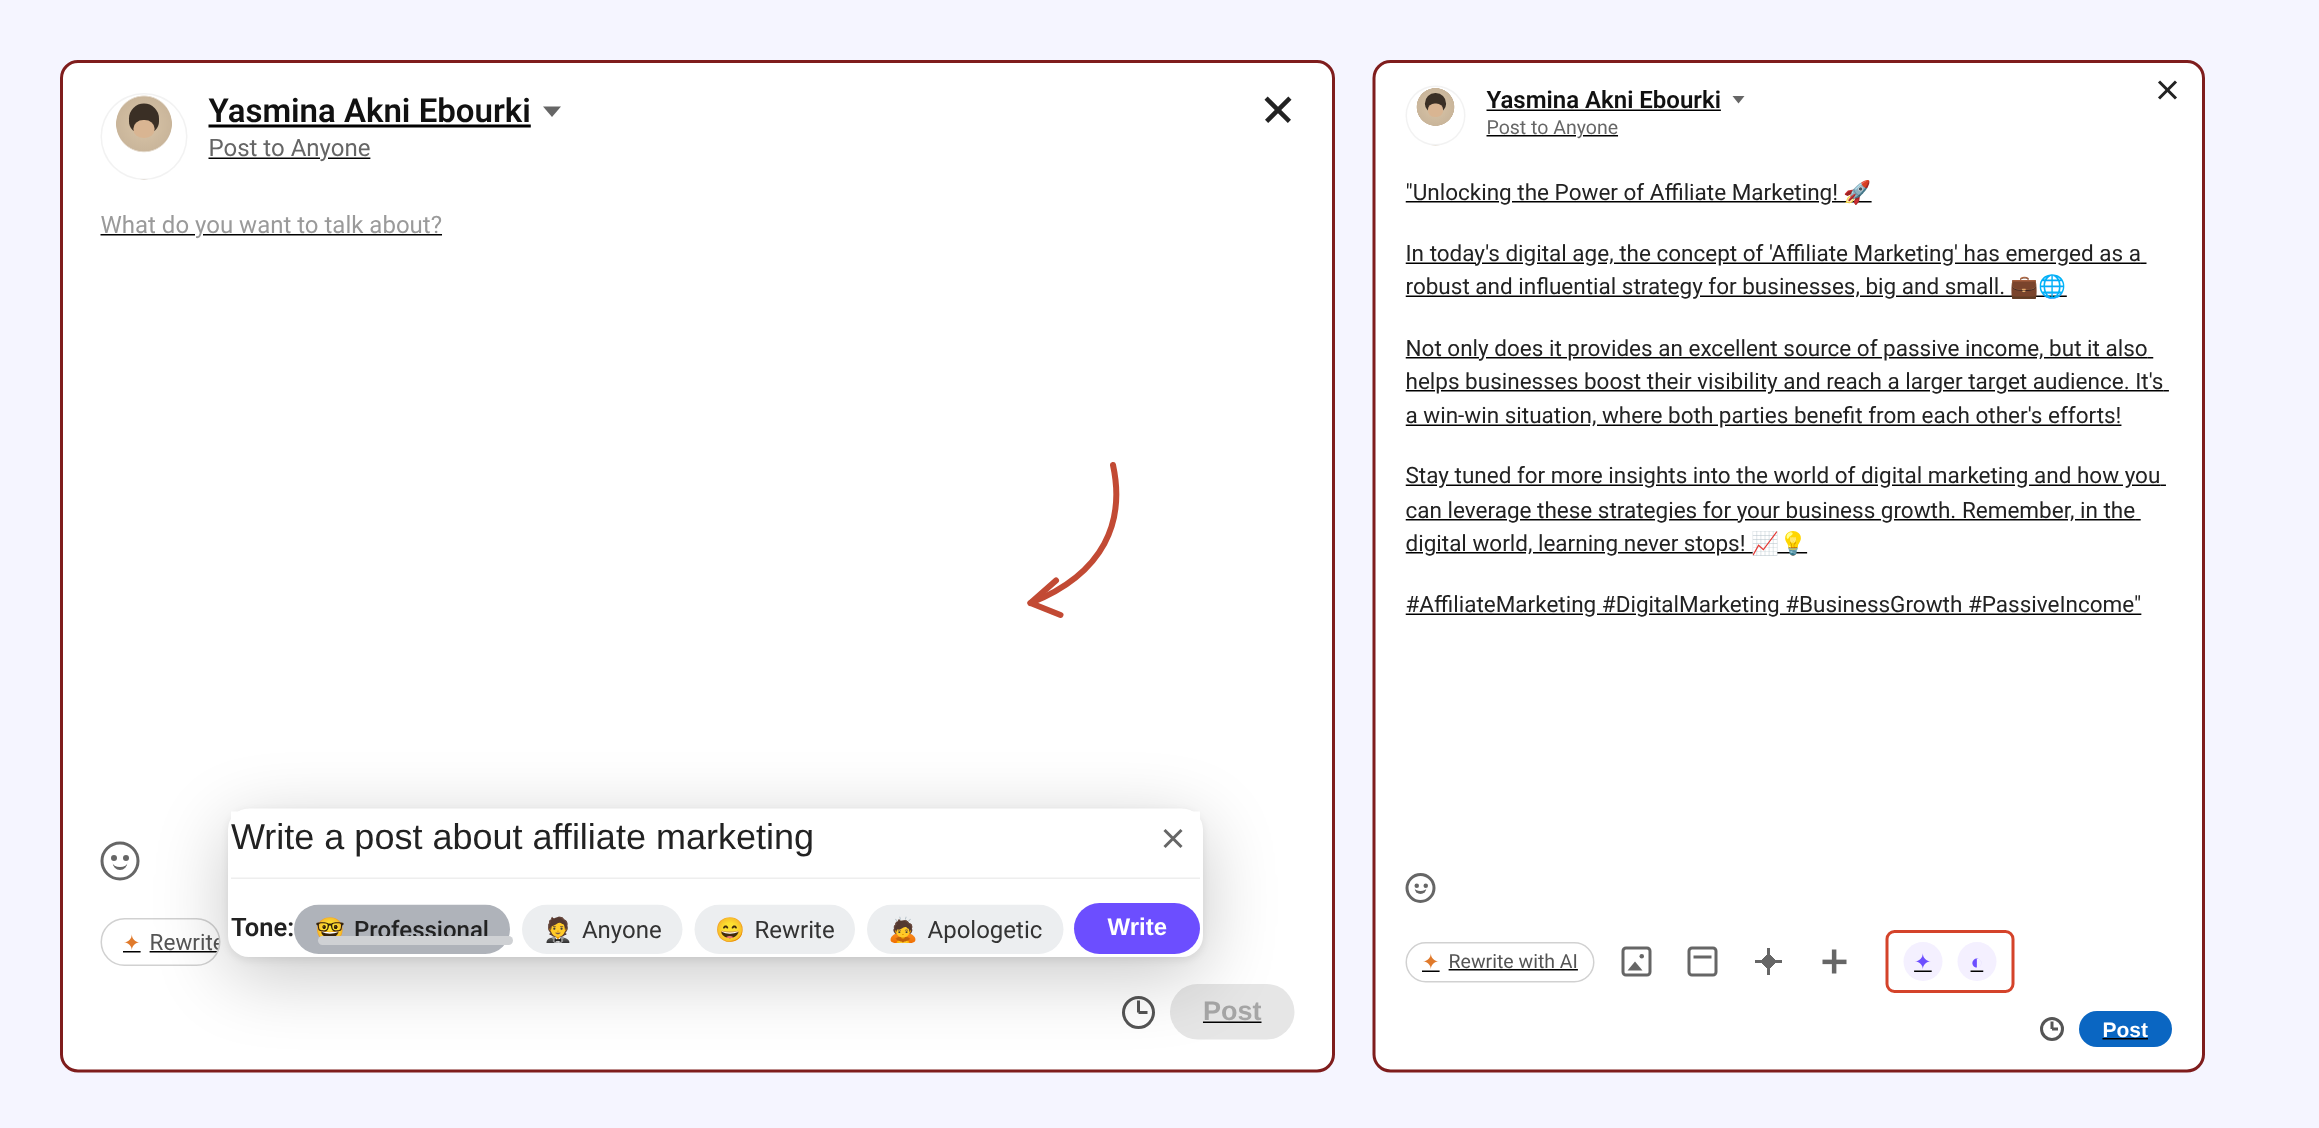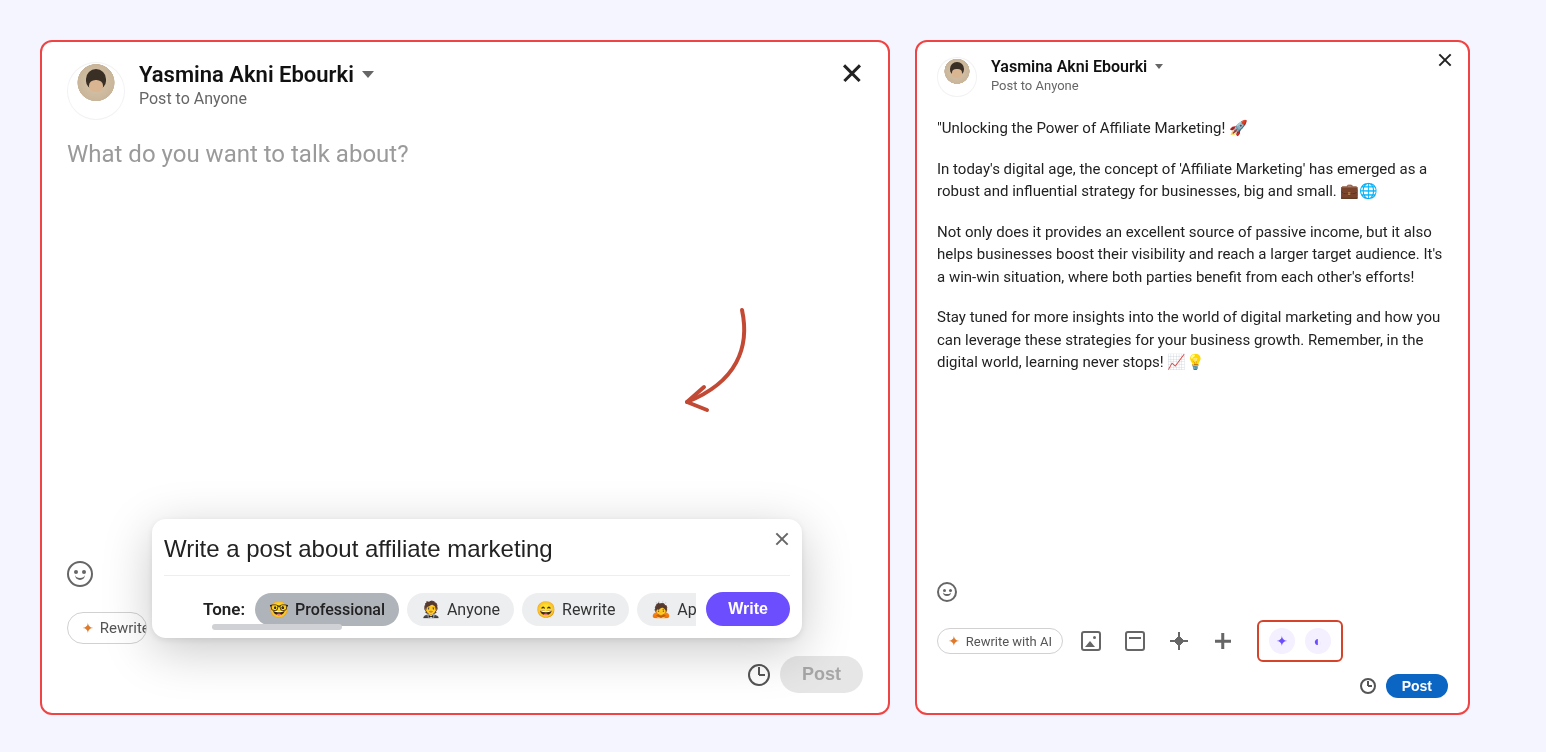--- a/index.html
+++ b/index.html
@@ -7,24 +7,25 @@
       font-family: -apple-system, BlinkMacSystemFont, "Segoe UI", Roboto, Helvetica, Arial, sans-serif;
       background: #f5f5ff;
       padding: 40px;
       display: flex;
       gap: 25px;
       width: 1546px;
       height: 752px;
     }
     .panel {
       background: #fff;
-      border: 2px solid #ef4444;
+      border: 2px solid #7f1d1d;
       border-radius: 12px;
       position: relative;
       overflow: visible;
+      text-decoration: underline;
     }
     .left-panel {
       width: 850px;
       height: 675px;
       padding: 20px 25px;
       display: flex;
       flex-direction: column;
     }
     .right-panel {
       width: 555px;
@@ -122,21 +123,21 @@
       background: currentColor;
     }
     .close-btn::before { transform: translate(-50%, -50%) rotate(45deg); }
     .close-btn::after { transform: translate(-50%, -50%) rotate(-45deg); }
     .right-panel .close-btn { width: 16px; height: 16px; top: -5px; right: -5px; }
     .right-panel .close-btn::before, .right-panel .close-btn::after { width: 16px; height: 2px; }
 
     .content-area {
       flex: 1;
       padding-top: 20px;
-      font-size: 24px;
+      font-size: 16px;
       color: #9a9a9a;
       position: relative;
     }
 
     .right-content {
       font-size: 15px;
       line-height: 1.5;
       color: #222;
       padding-top: 20px;
       flex: 1;
@@ -264,21 +265,21 @@
     }
 
     
     .ai-popup {
       position: absolute;
       bottom: 75px;
       left: 110px;
       width: 650px;
       background: #fff;
       border-radius: 14px;
-      padding: 12px;
+      padding: 2px;
       box-shadow: 0 12px 50px rgba(0,0,0,.22), 0 2px 6px rgba(0,0,0,.08);
     }
     .popup-close {
       position: absolute;
       top: 12px;
       right: 12px;
       width: 16px;
       height: 16px;
       color: #666;
       cursor: pointer;
@@ -294,24 +295,22 @@
       border: none;
       outline: none;
       width: 100%;
       padding: 4px 0 12px;
       color: #222;
       border-bottom: 1px solid #eee;
     }
     .tone-row {
       display: flex;
       align-items: center;
-      gap: 10px;
       margin-top: 16px;
       overflow: hidden;
-      margin-left: 39px;
     }
     .tone-label {
       font-size: 17px;
       font-weight: 600;
       color: #222;
       flex-shrink: 0;
     }
     .chips { display: flex; gap: 8px; flex: 1; overflow: hidden; }
     .chip {
       display: inline-flex;
@@ -506,20 +505,21 @@
       <span class="post-to">Post to Anyone</span>
     </div>
     <div class="close-btn"></div>
   </div>
 
   <div class="right-content" id="right-content">
       <p>"Unlocking the Power of Affiliate Marketing! 🚀</p>
       <p>In today's digital age, the concept of 'Affiliate Marketing' has emerged as a robust and influential strategy for businesses, big and small. 💼🌐</p>
       <p>Not only does it provides an excellent source of passive income, but it also helps businesses boost their visibility and reach a larger target audience. It's a win-win situation, where both parties benefit from each other's efforts!</p>
       <p>Stay tuned for more insights into the world of digital marketing and how you can leverage these strategies for your business growth. Remember, in the digital world, learning never stops! 📈💡</p>
+      <p>#AffiliateMarketing #DigitalMarketing #BusinessGrowth #PassiveIncome"</p>
     </div>
 
   <div class="right-emoji-row">
     <div class="emoji-icon"></div>
   </div>
 
   <div class="right-rewrite-row">
     <div class="rewrite-btn">
       <span class="sparkle">✦</span>
       <span>Rewrite with AI</span>

